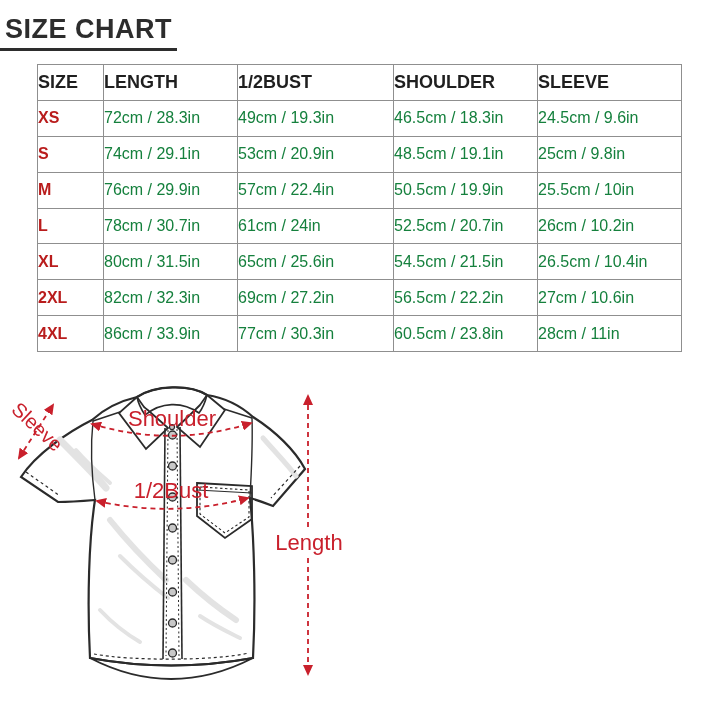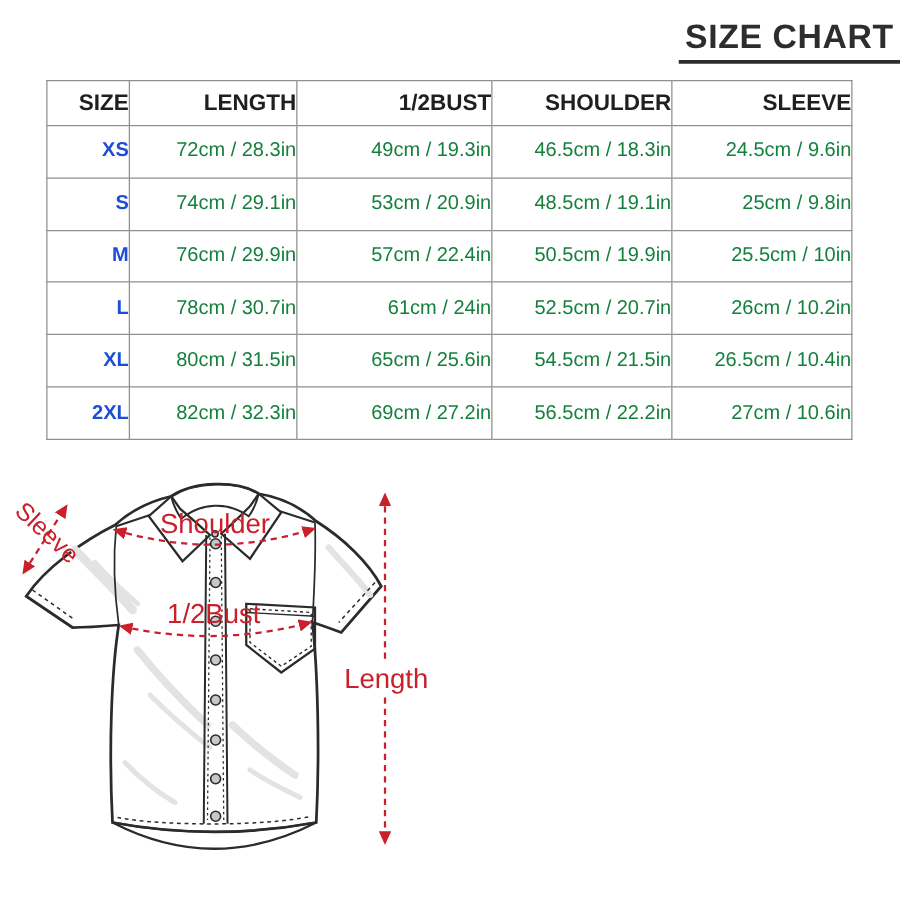--- a/index.html
+++ b/index.html
@@ -2,39 +2,39 @@
 <html><head>
 <meta charset="utf-8">
 <style>
   html,body { margin:0; padding:0; background:#ffffff; }
   #page {
     position:relative; width:720px; height:720px; background:#ffffff;
     font-family:"Liberation Sans", sans-serif; overflow:hidden;
   }
   
   .title {
-    position:absolute; top:14px; left:0; width:720px; text-align:right;
+    position:absolute; top:14px; left:0; width:720px; text-align:left;
   }
   .title span {
     display:inline-block; font-size:27px; font-weight:bold; color:#2d2d2d;
     letter-spacing:0.5px; border-bottom:3px solid #2d2d2d; padding:0 5px 3px 5px;
   }
   
   table.size-chart {
     position:absolute; left:37px; top:64px; width:644px; height:288px;
     border-collapse:collapse; table-layout:fixed;
   }
   table.size-chart th, table.size-chart td {
-    border:1px solid #8f8f8f; text-align:right; vertical-align:middle;
+    border:1px solid #8f8f8f; text-align:left; vertical-align:middle;
     padding:0; overflow:hidden; white-space:nowrap;margin-top:28px;
   }
   table.size-chart thead tr { height:36px; }
   table.size-chart th { font-size:18px; font-weight:bold; color:#1f1f1f; }
   table.size-chart td { font-size:16px; color:#15803d; }
-  table.size-chart td.size-col { font-weight:bold; color:#1d4ed8; }
+  table.size-chart td.size-col { font-weight:bold; color:#b91c1c; }
   
   .dlabel {
     position:absolute; color:#c9202c; font-size:22px; white-space:nowrap;
     transform:translate(-50%,-50%);
   }
   .dlabel.sleeve { font-size:20px; transform:translate(-50%,-50%) rotate(43deg); }
   .dlabel.length { background:#ffffff; padding:1px 3px; }
   
   .note {
     position:absolute; left:357px; top:477px; width:330px;
@@ -105,20 +105,27 @@
           <td>54.5cm / 21.5in</td>
           <td>26.5cm / 10.4in</td>
         </tr>
         <tr>
           <td class="size-col">2XL</td>
           <td>82cm / 32.3in</td>
           <td>69cm / 27.2in</td>
           <td>56.5cm / 22.2in</td>
           <td>27cm / 10.6in</td>
         </tr>
+        <tr>
+          <td class="size-col">4XL</td>
+          <td>86cm / 33.9in</td>
+          <td>77cm / 30.3in</td>
+          <td>60.5cm / 23.8in</td>
+          <td>28cm / 11in</td>
+        </tr>
     </tbody>
   </table>
 
   <svg style="position:absolute; left:0px; top:370px;" width="360" height="350" viewBox="0 0 360 350">
     <defs>
       <marker id="arrE" markerWidth="11" markerHeight="10" refX="9" refY="5" orient="auto" markerUnits="userSpaceOnUse">
         <path d="M0,0 L11,5 L0,10 Z" fill="#c9202c"></path>
       </marker>
       <marker id="arrS" markerWidth="11" markerHeight="10" refX="2" refY="5" orient="auto" markerUnits="userSpaceOnUse">
         <path d="M11,0 L0,5 L11,10 Z" fill="#c9202c"></path>

